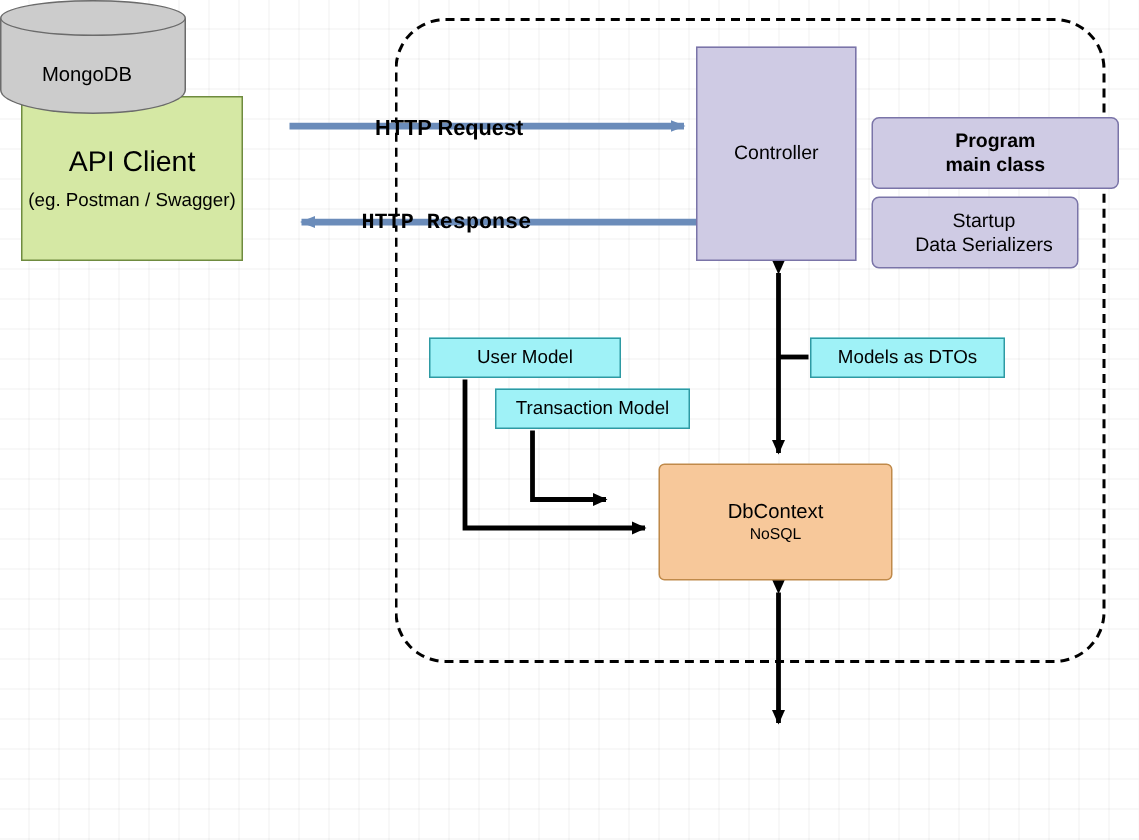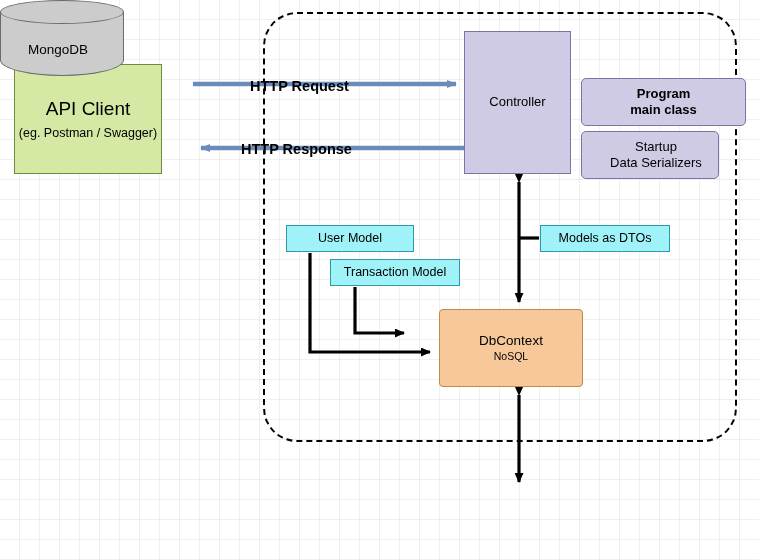--- a/index.html
+++ b/index.html
@@ -120,21 +120,21 @@
     width: 130px; height: 27px;
     background: #9ff2f7;
     border: 1.3px solid #2e9aa3;
     text-align: center;
   }
   #transaction-model .title { font-size: 12.5px; color: #000; }
 
   
   #dbcontext {
     left: 439px; top: 309px;
-    width: 144px; height: 78px;
+    width: 156px; height: 78px;
     background: #f7c89a;
     border: 1.6px solid #c08a4a;
     border-radius: 4px;
   }
   #dbcontext .title { font-size: 13.5px; color: #000; }
   #dbcontext .sub { font-size: 10.5px; color: #000; margin-top: 0; }
 
   
   #mongodb {
     left: 458px; top: 480px;
@@ -182,21 +182,21 @@
 
   
   .arrow-label {
     position: absolute;
     font-size: 14.5px;
     font-weight: bold;
     color: #000;
     white-space: nowrap;
   }
   #http-request-label { left: 250px; top: 78px; }
-  #http-response-label { left: 241px; top: 141px; }
+  #http-response-label { left: 241px; top: 141px; font-family: Liberation Mono, monospace; }
 
   svg.overlay {
     position: absolute;
     left: 0; top: 0;
     width: 759px; height: 560px;
     pointer-events: none;
   }
 </style>
 </head>
 <body>

